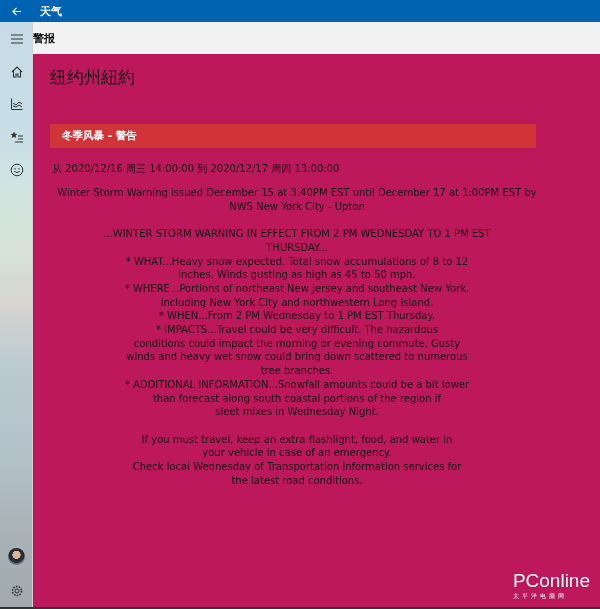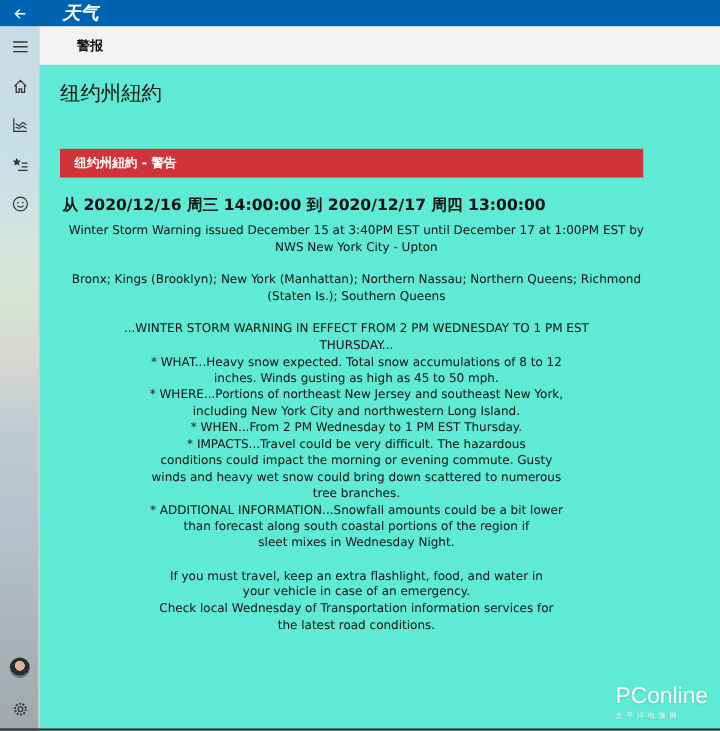--- a/index.html
+++ b/index.html
@@ -4,52 +4,52 @@
 <style>
   * { box-sizing: border-box; margin: 0; padding: 0; }
   html, body { width: 600px; height: 609px; overflow: hidden; }
   body { font-family: "DejaVu Sans", "Liberation Sans", sans-serif; background: #e6e6e6; position: relative; }
 
   .titlebar {
     position: absolute; left: 0; top: 0; width: 600px; height: 22px;
     background: #0063b1; color: #fff; display: flex; align-items: center;
   }
   .titlebar .back { width: 33px; height: 22px; display: flex; align-items: center; justify-content: center; font-size: 13px; }
-  .titlebar .title { font-size: 15px; margin-left: 19px; font-weight: bold; font-style: italic; }
+  .titlebar .title { font-size: 11px; margin-left: 7px; font-weight: bold; }
 
   .sidebar {
     position: absolute; left: 0; top: 22px; width: 33px; height: 587px;
     background: linear-gradient(to bottom,
       #c7dbe6 0%, #c8dfe6 20%, #d2e6df 30%, #d6e4d6 38%,
       #d7d6d1 48%, #bccad2 58%, #b4c3cb 72%, #a8b2b6 88%, #a0a8ab 100%);
     border-right: 1px solid #d0d0d0;
   }
   .side-btn { position: absolute; left: 0; width: 33px; height: 30px; display: flex; align-items: center; justify-content: center; color: #333; }
   .side-btn svg { width: 14px; height: 14px; }
 
   .avatar {
     position: absolute; left: 8px; top: 548px; width: 17px; height: 17px; border-radius: 50%;
     background: radial-gradient(circle at 50% 40%, #d9b39a 0 30%, #2c2c2c 32% 60%, #56738a 62%);
   }
 
   .header {
     position: absolute; left: 33px; top: 22px; width: 567px; height: 32px;
     background: #f2f2f2; display: flex; align-items: center;
   }
-  .header .section { font-size: 11px; font-weight: bold; margin-left: 31px; color: #111; }
+  .header .section { font-size: 11px; font-weight: bold; margin-left: 0; color: #111; }
 
-  .main { position: absolute; left: 33px; top: 54px; width: 567px; height: 555px; background: #5eead4; }
+  .main { position: absolute; left: 33px; top: 54px; width: 567px; height: 555px; background: #be185d; }
   .place { position: absolute; left: 17px; top: 12px; font-size: 17px; color: #111; }
 
   .alert-banner {
     position: absolute; left: 17px; top: 70px; width: 486px; height: 24px;
     background: #d13438; color: #fff; font-size: 10.5px; font-weight: bold;
     display: flex; align-items: center; padding-left: 12px;
   }
-  .period { position: absolute; left: 19px; top: 108px; font-size: 13px; font-weight: bold; color: #111; }
+  .period { position: absolute; left: 19px; top: 108px; font-size: 10px; font-weight: normal; color: #111; }
 
   .body-text { position: absolute; left: 19px; top: 132px; width: 490px; font-size: 10px; line-height: 13.7px; color: #111; font-family: "DejaVu Sans", sans-serif; }
   .body-text p { white-space: pre-line; margin-bottom: 13.7px; text-align: center; }
 
   .watermark {
     position: absolute; right: 10px; bottom: 8px; color: #fafafa; font-size: 19px; font-family: "Liberation Sans", sans-serif;
     text-shadow: 0 1px 2px rgba(0,0,0,0.15); text-align: left;
   }
   .watermark .sub { font-size: 6px; letter-spacing: 3px; color: #f4f4f4; }
   .bottom-bar { position: absolute; left: 0; bottom: 0; width: 600px; height: 2px; background: #333; }
@@ -105,26 +105,25 @@
 </div>
 <div class="avatar"></div>
 
 <div class="header">
   <span class="section">警报</span>
 </div>
 
 <div class="main">
   <div class="place">纽约州紐約</div>
   <div class="alert-banner">
-    <span>纽约州紐約 - 警告</span>
+    <span>冬季风暴 - 警告</span>
   </div>
   <div class="period">从 2020/12/16 周三 14:00:00 到 2020/12/17 周四 13:00:00</div>
   <div class="body-text">
     <p>Winter Storm Warning issued December 15 at 3:40PM EST until December 17 at 1:00PM EST by NWS New York City - Upton</p>
-    <p>Bronx; Kings (Brooklyn); New York (Manhattan); Northern Nassau; Northern Queens; Richmond (Staten Is.); Southern Queens</p>
     <p>...WINTER STORM WARNING IN EFFECT FROM 2 PM WEDNESDAY TO 1 PM EST
 THURSDAY...
 * WHAT...Heavy snow expected. Total snow accumulations of 8 to 12
 inches. Winds gusting as high as 45 to 50 mph.
 * WHERE...Portions of northeast New Jersey and southeast New York,
 including New York City and northwestern Long Island.
 * WHEN...From 2 PM Wednesday to 1 PM EST Thursday.
 * IMPACTS...Travel could be very difficult. The hazardous
 conditions could impact the morning or evening commute. Gusty
 winds and heavy wet snow could bring down scattered to numerous

